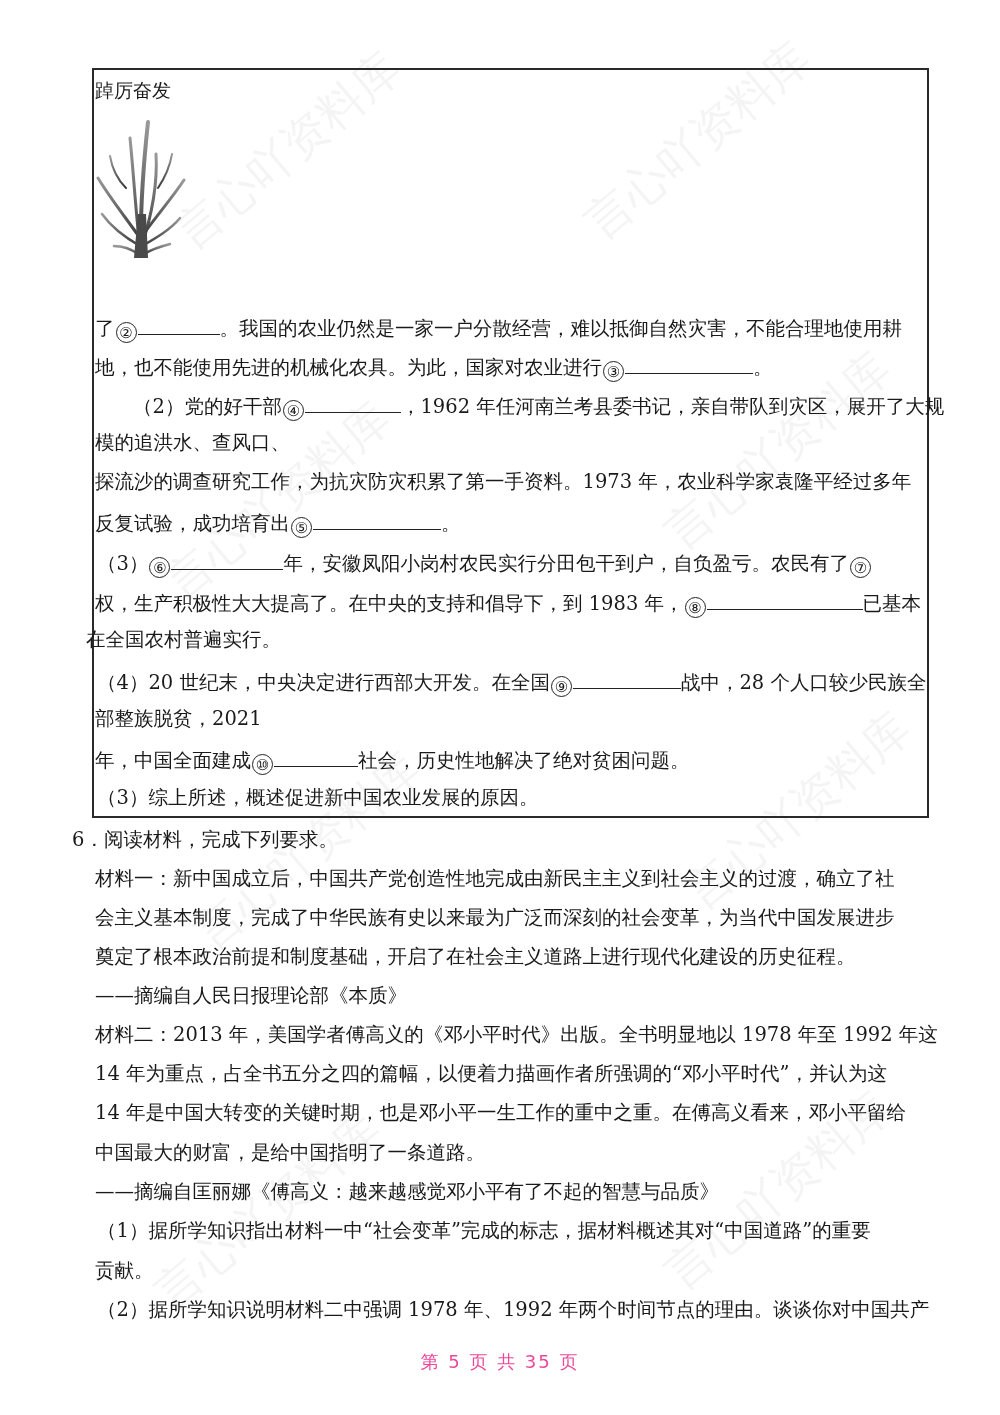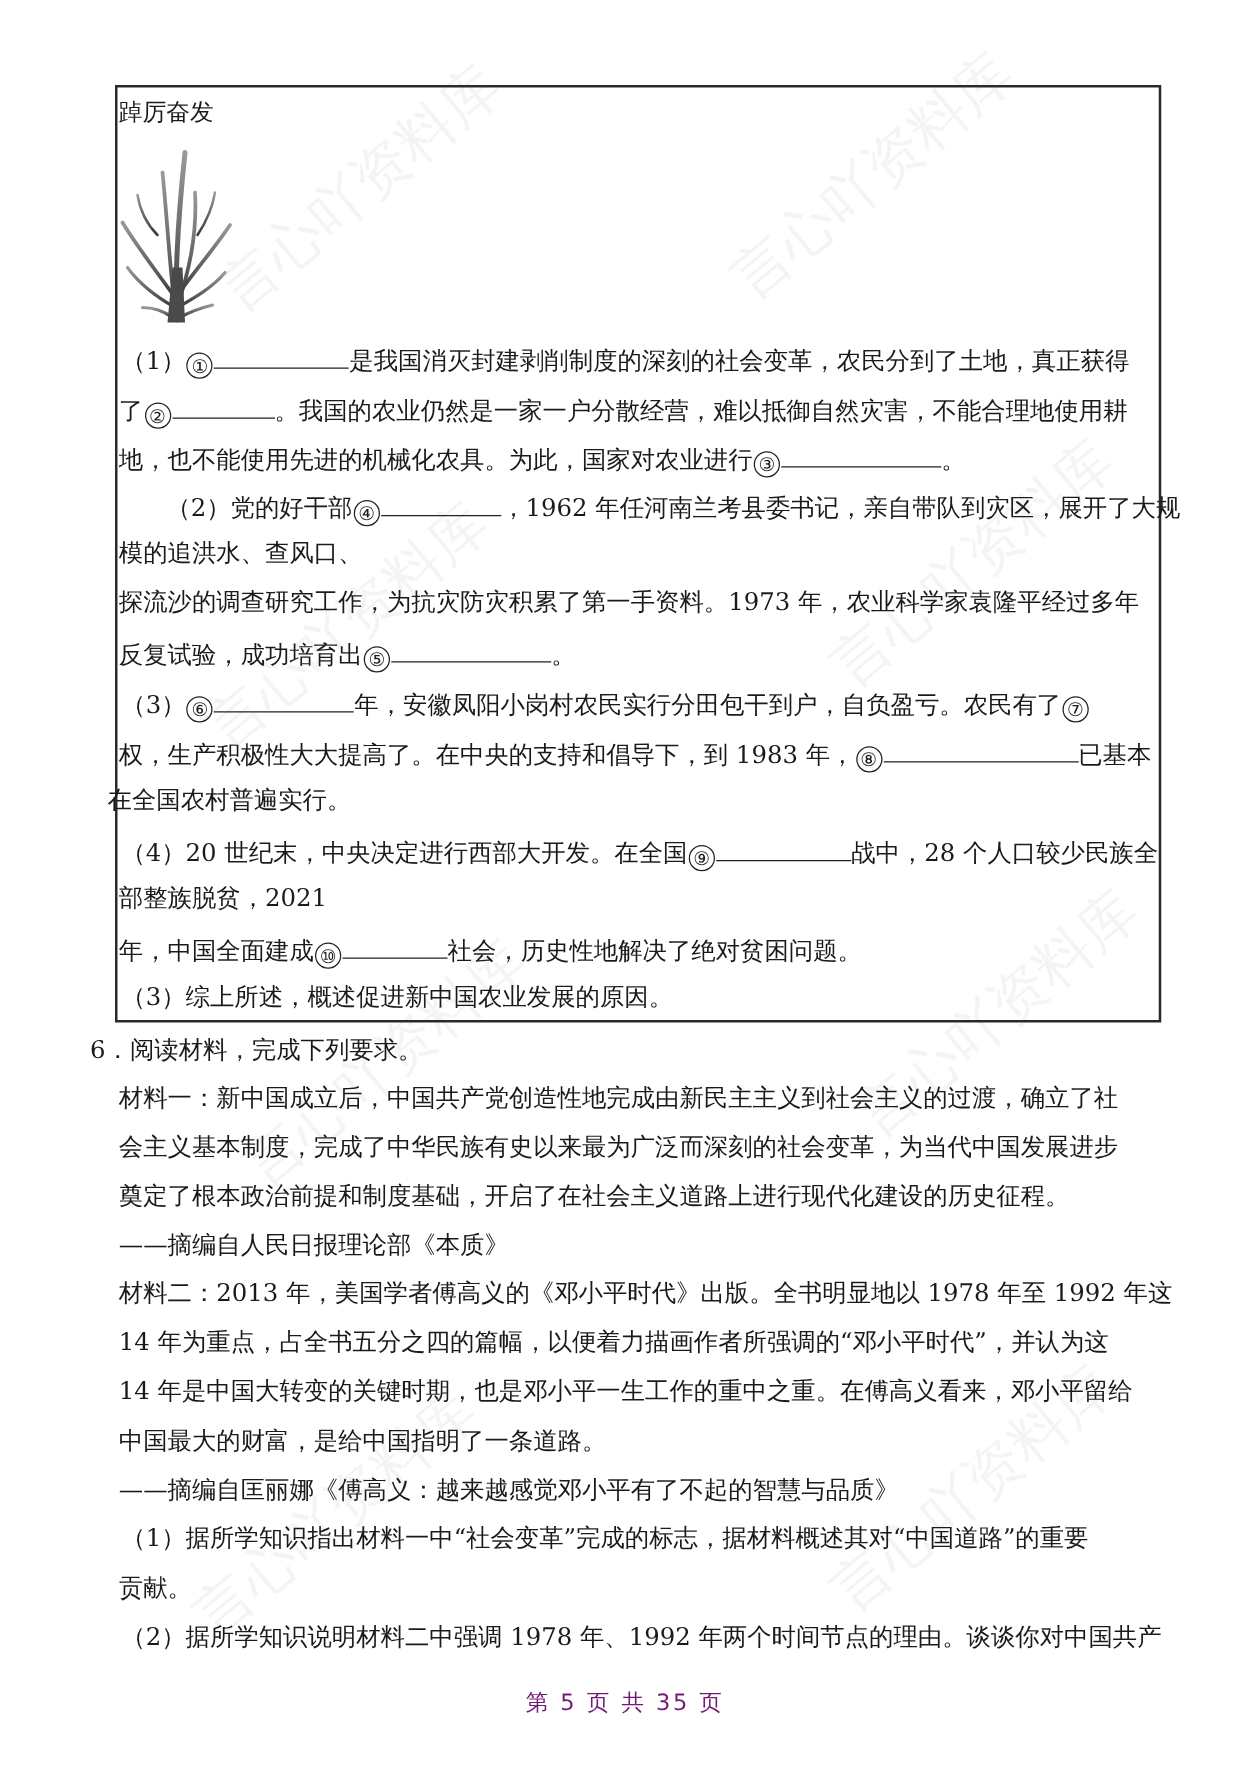--- a/index.html
+++ b/index.html
@@ -26,21 +26,21 @@
   }
   .circ {
     display: inline-block; width: 21px; height: 21px; border: 1.5px solid #222; border-radius: 50%;
     text-align: center; line-height: 21px; font-size: 15px; box-sizing: border-box;
     vertical-align: -3px; margin: 0 1px;
   }
   .plant { position: absolute; left: 96px; top: 118px; width: 90px; height: 142px; }
   .right { text-align: left; }
   .footer {
     position: absolute; left: 0; width: 1000px; top: 1350px; text-align: center;
-    font-size: 18px; font-family: "DejaVu Sans", sans-serif; color: #701a75; letter-spacing: 2px;
+    font-size: 18px; font-family: "DejaVu Sans", sans-serif; color: #ec4899; letter-spacing: 2px;
   }
 </style>
 </head>
 <body>
 
 <div class="page">
 
   <div class="watermark" style="left:150px;top:120px;">言心吖资料库</div>
   <div class="watermark" style="left:560px;top:110px;">言心吖资料库</div>
   <div class="watermark" style="left:140px;top:470px;">言心吖资料库</div>
@@ -70,23 +70,20 @@
       <path d="M44 128 C30 120 16 110 6 96" stroke-width="2.5"></path>
       <path d="M46 128 C60 120 74 112 84 100" stroke-width="2.5"></path>
       <path d="M42 136 C34 130 26 128 18 128" stroke-width="2.5"></path>
       <path d="M48 136 C58 130 66 128 74 126" stroke-width="2.5"></path>
       <path d="M30 70 C20 60 16 50 14 38" stroke-width="2"></path>
       <path d="M62 70 C70 58 74 48 76 36" stroke-width="2"></path>
     </g>
     <path d="M38 140 L52 140 L50 96 L42 96 Z" fill="#4a4a4a"></path>
   </svg>
 
-  <div class="line" style="left:97px;top:274px;">
-    <span>（1）</span><span class="circ">①</span><span class="blank" style="width:108px;"></span><span>是我国消灭封建剥削制度的深刻的社会变革，农民分到了土地，真正获得</span>
-  </div>
   <div class="line" style="left:95px;top:314px;">
     <span>了</span><span class="circ">②</span><span class="blank" style="width:82px;"></span><span>。我国的农业仍然是一家一户分散经营，难以抵御自然灾害，不能合理地使用耕</span>
   </div>
   <div class="line" style="left:95px;top:353px;">
     <span>地，也不能使用先进的机械化农具。为此，国家对农业进行</span><span class="circ">③</span><span class="blank" style="width:128px;"></span><span>。</span>
   </div>
 
   <div class="line" style="left:97px;top:392px;margin-left:36px;">
     <span>（2）党的好干部</span><span class="circ">④</span><span class="blank" style="width:96px;"></span><span>，1962 年任河南兰考县委书记，亲自带队到灾区，展开了大规</span>
   </div>

